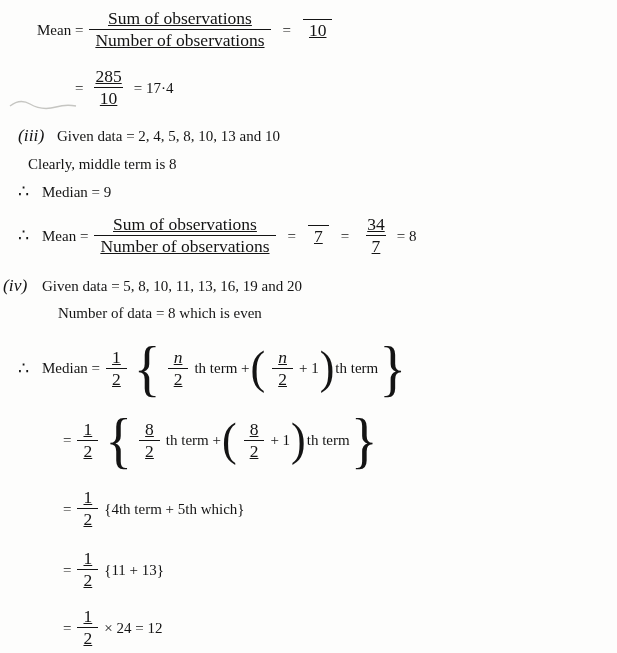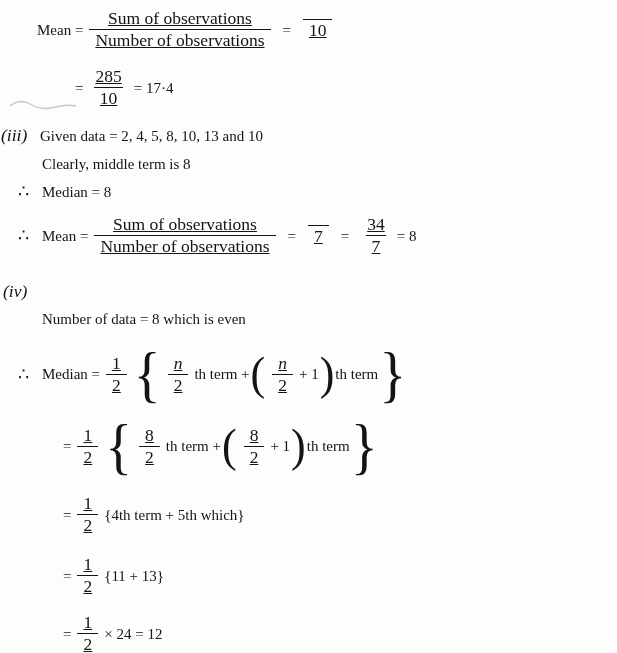--- a/index.html
+++ b/index.html
@@ -19,26 +19,26 @@
   .frac .num,.frac .den{font-size:17.5px;line-height:21px;padding:0 6px;text-align:left;text-decoration:underline;}
   .frac .den{border-top:1.6px solid #141414;}
   .tight{letter-spacing:-0.3px;word-spacing:-2.5px;}
   .it{font-style:italic;}
   .marker{display:inline-block;width:39px;font-size:17.5px;}
   .therefore{display:inline-block;width:24px;font-size:17.5px;}
   .brace{font-size:56px;line-height:50px;font-weight:400;display:inline-block;transform:scaleY(1.08);margin:0 1px;}
   .paren{font-size:44px;line-height:44px;display:inline-block;transform:scaleY(1.05);margin:0 1px;}
   .r1{padding-left:37px;margin-top:0;}
   .r2{padding-left:75px;margin-top:15px;}
-  .r3{padding-left:1px;margin-top:16px;}
-  .r4{padding-left:42px;margin-top:8px;}
+  .r3{padding-left:18px;margin-top:16px;}
+  .r4{padding-left:28px;margin-top:8px;}
   .r5{padding-left:18px;margin-top:7px;}
   .r6{padding-left:18px;margin-top:12px;}
-  .r7{padding-left:3px;margin-top:24px;}
-  .r8{padding-left:42px;margin-top:7px;}
+  .r7{padding-left:3px;margin-top:18px;}
+  .r8{padding-left:58px;margin-top:7px;}
   .r9{padding-left:18px;margin-top:14px;height:62px;}
   .r10{padding-left:63px;margin-top:10px;height:62px;}
   .r11{padding-left:63px;margin-top:16px;}
   .r12{padding-left:63px;margin-top:18px;}
   .r13{padding-left:63px;margin-top:15px;}
   .artifact{position:absolute;left:8px;top:92px;pointer-events:none;}
 </style>
 </head>
 <body>
 
@@ -73,21 +73,21 @@
     <span class="marker it">(iii)</span>
     <span class="txt">Given data = 2, 4, 5, 8, 10, 13 and 10</span>
   </div>
 
   <div class="row r4">
     <span class="txt">Clearly, middle term is 8</span>
   </div>
 
   <div class="row r5">
     <span class="therefore">∴</span>
-    <span class="txt">Median = 8</span>
+    <span class="txt">Median = 9</span>
   </div>
 
   <div class="row r6">
     <span class="therefore">∴</span>
     <span class="txt">Mean =</span>
     <span class="frac">
       <span class="num">Sum of observations</span>
       <span class="den">Number of observations</span>
     </span>
     <span class="txt gap">=</span>
@@ -97,20 +97,21 @@
     <span class="txt gap">=</span>
     <span class="frac">
       <span class="num">34</span>
       <span class="den">7</span>
     </span>
     <span class="txt">= 8</span>
   </div>
 
   <div class="row r7">
     <span class="marker it">(iv)</span>
+    <span class="txt">Given data = 5, 8, 10, 11, 13, 16, 19 and 20</span>
   </div>
 
   <div class="row r8">
     <span class="txt">Number of data = 8 which is even</span>
   </div>
 
   <div class="row r9">
     <span class="therefore">∴</span>
     <span class="txt">Median =</span>
     <span class="frac">

